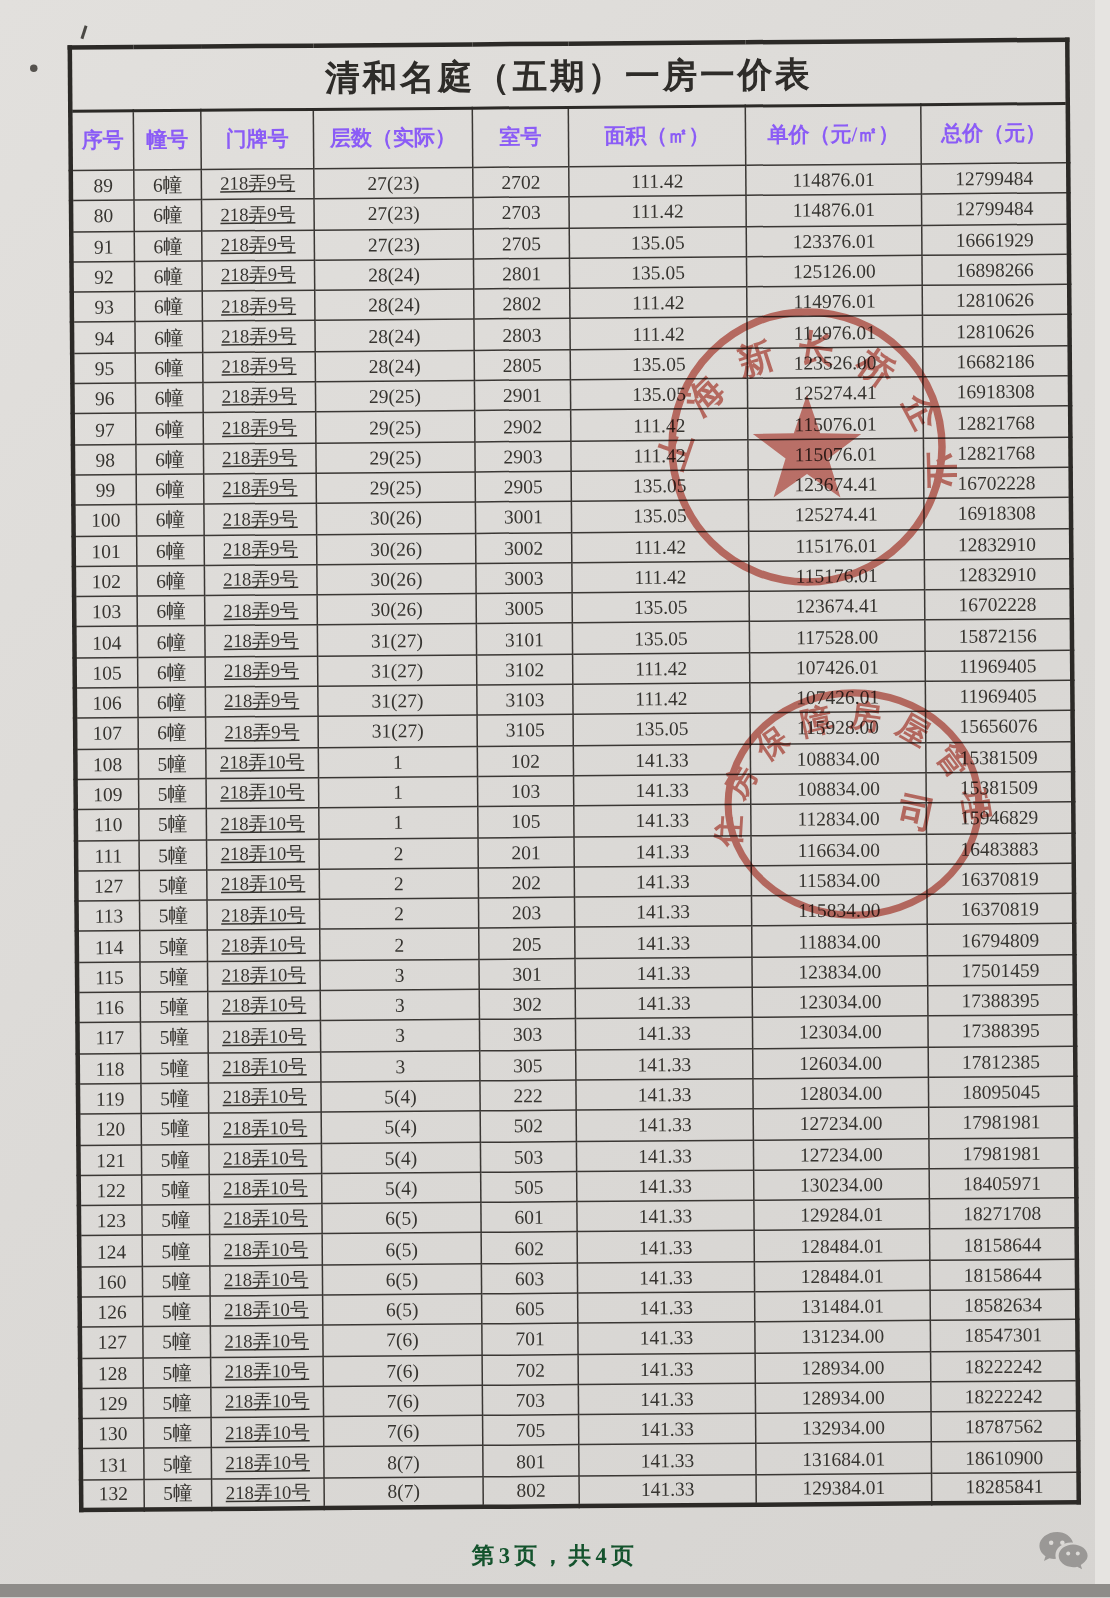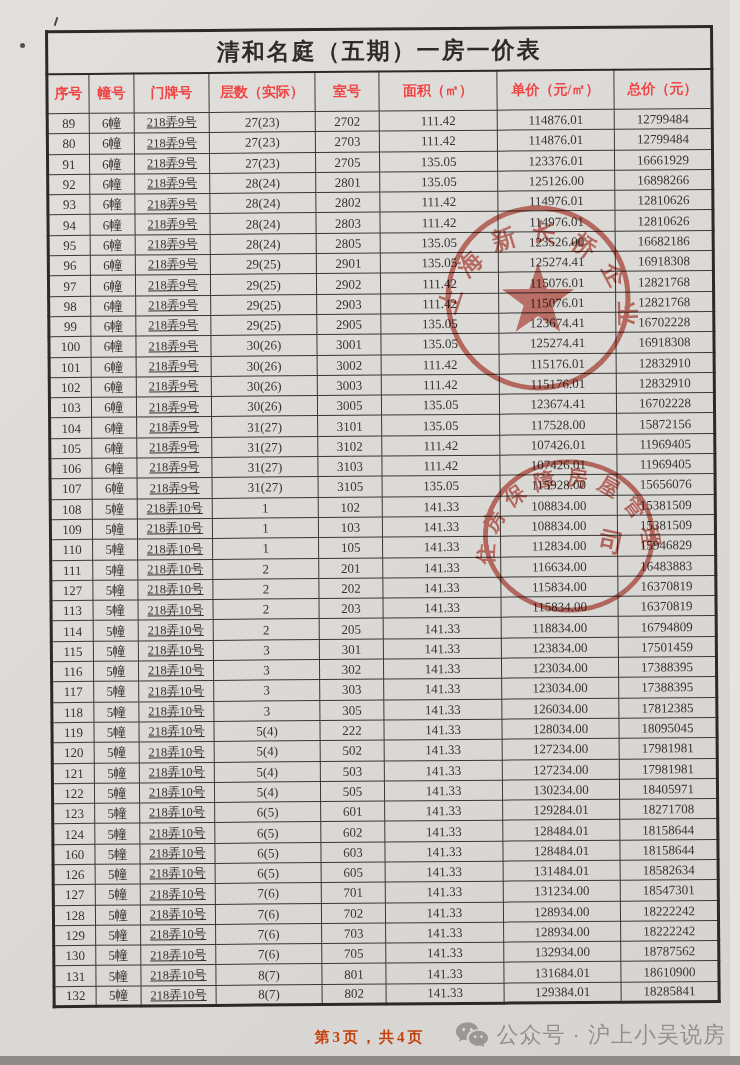--- a/index.html
+++ b/index.html
@@ -24,34 +24,34 @@
   }
   table.price td,table.price th{
     border:1.5px solid #3a3734;
     text-align:center;vertical-align:middle;
     padding:0;overflow:hidden;white-space:nowrap;
   }
   .title-cell{
     height:40px;font-size:23px;font-weight:bold;letter-spacing:2px;
     border-bottom:2.5px solid #2c2a27 !important;color:#2e2c29;
   }
-  thead th.colhead{height:38px;font-size:14px;font-weight:bold;color:#ef4444;}
+  thead th.colhead{height:38px;font-size:14px;font-weight:bold;color:#8b5cf6;}
   tbody tr{height:20.3px;}
   tbody td{font-size:13px;line-height:1;color:#363430;}
   tbody td:nth-child(2){font-weight:normal;margin-top:27px;}
   tbody td:nth-child(3){font-size:12.5px;text-decoration:underline;}
 
   
   .stamp{position:absolute;mix-blend-mode:multiply;opacity:.68;filter:blur(.4px);}
   #stamp1{left:438px;top:193px;width:200px;height:205px;}
   #stamp2{left:474px;top:452px;width:190px;height:168px;}
 
   .footer-page{
     position:absolute;left:0;top:1028px;width:100%;
-    text-align:center;font-size:15px;font-weight:bold;color:#c2410c;letter-spacing:3px;
+    text-align:center;font-size:15px;font-weight:bold;color:#14532d;letter-spacing:3px;
     font-family:"Liberation Serif","DejaVu Serif",serif;
   }
   .watermark{
     position:absolute;right:14px;top:1020px;
     display:flex;align-items:center;gap:7px;
     color:#929090;font-size:22px;letter-spacing:1px;
     font-family:"Liberation Sans","DejaVu Sans",sans-serif;
   }
   .watermark svg{display:block;}
 </style>
@@ -560,16 +560,15 @@
 
 <div class="watermark">
   <svg width="34" height="29" viewBox="0 0 36 30">
     <path fill="#9a9896" d="M13.5,1 C6.6,1 1,5.4 1,10.8 c0,3 1.7,5.6 4.3,7.4 l-1.1,3.4 3.9,-2 c1.1,0.3 2.2,0.5 3.4,0.5 0.4,0 0.8,0 1.2,-0.1 -0.3,-0.8 -0.4,-1.6 -0.4,-2.5 0,-5 4.9,-9 10.9,-9 0.5,0 1,0 1.5,0.1 C23.6,4.3 19,1 13.5,1 Z"></path>
     <circle cx="9.3" cy="8.6" r="1.6" fill="#dcdad7"></circle>
     <circle cx="17.2" cy="8.6" r="1.6" fill="#dcdad7"></circle>
     <path fill="#9a9896" d="M35,17.9 c0,-4.4 -4.6,-8 -10.2,-8 -5.6,0 -10.2,3.6 -10.2,8 0,4.4 4.6,8 10.2,8 1,0 2,-0.1 2.9,-0.4 l3.4,1.8 -0.9,-3 C32.8,22.8 35,20.5 35,17.9 Z"></path>
     <circle cx="21.3" cy="16.2" r="1.4" fill="#dcdad7"></circle>
     <circle cx="28.1" cy="16.2" r="1.4" fill="#dcdad7"></circle>
   </svg>
-  <span>公众号 · 沪上小吴说房</span>
 </div>
 
 <div class="bottom-edge"></div>
 
 </body></html>

